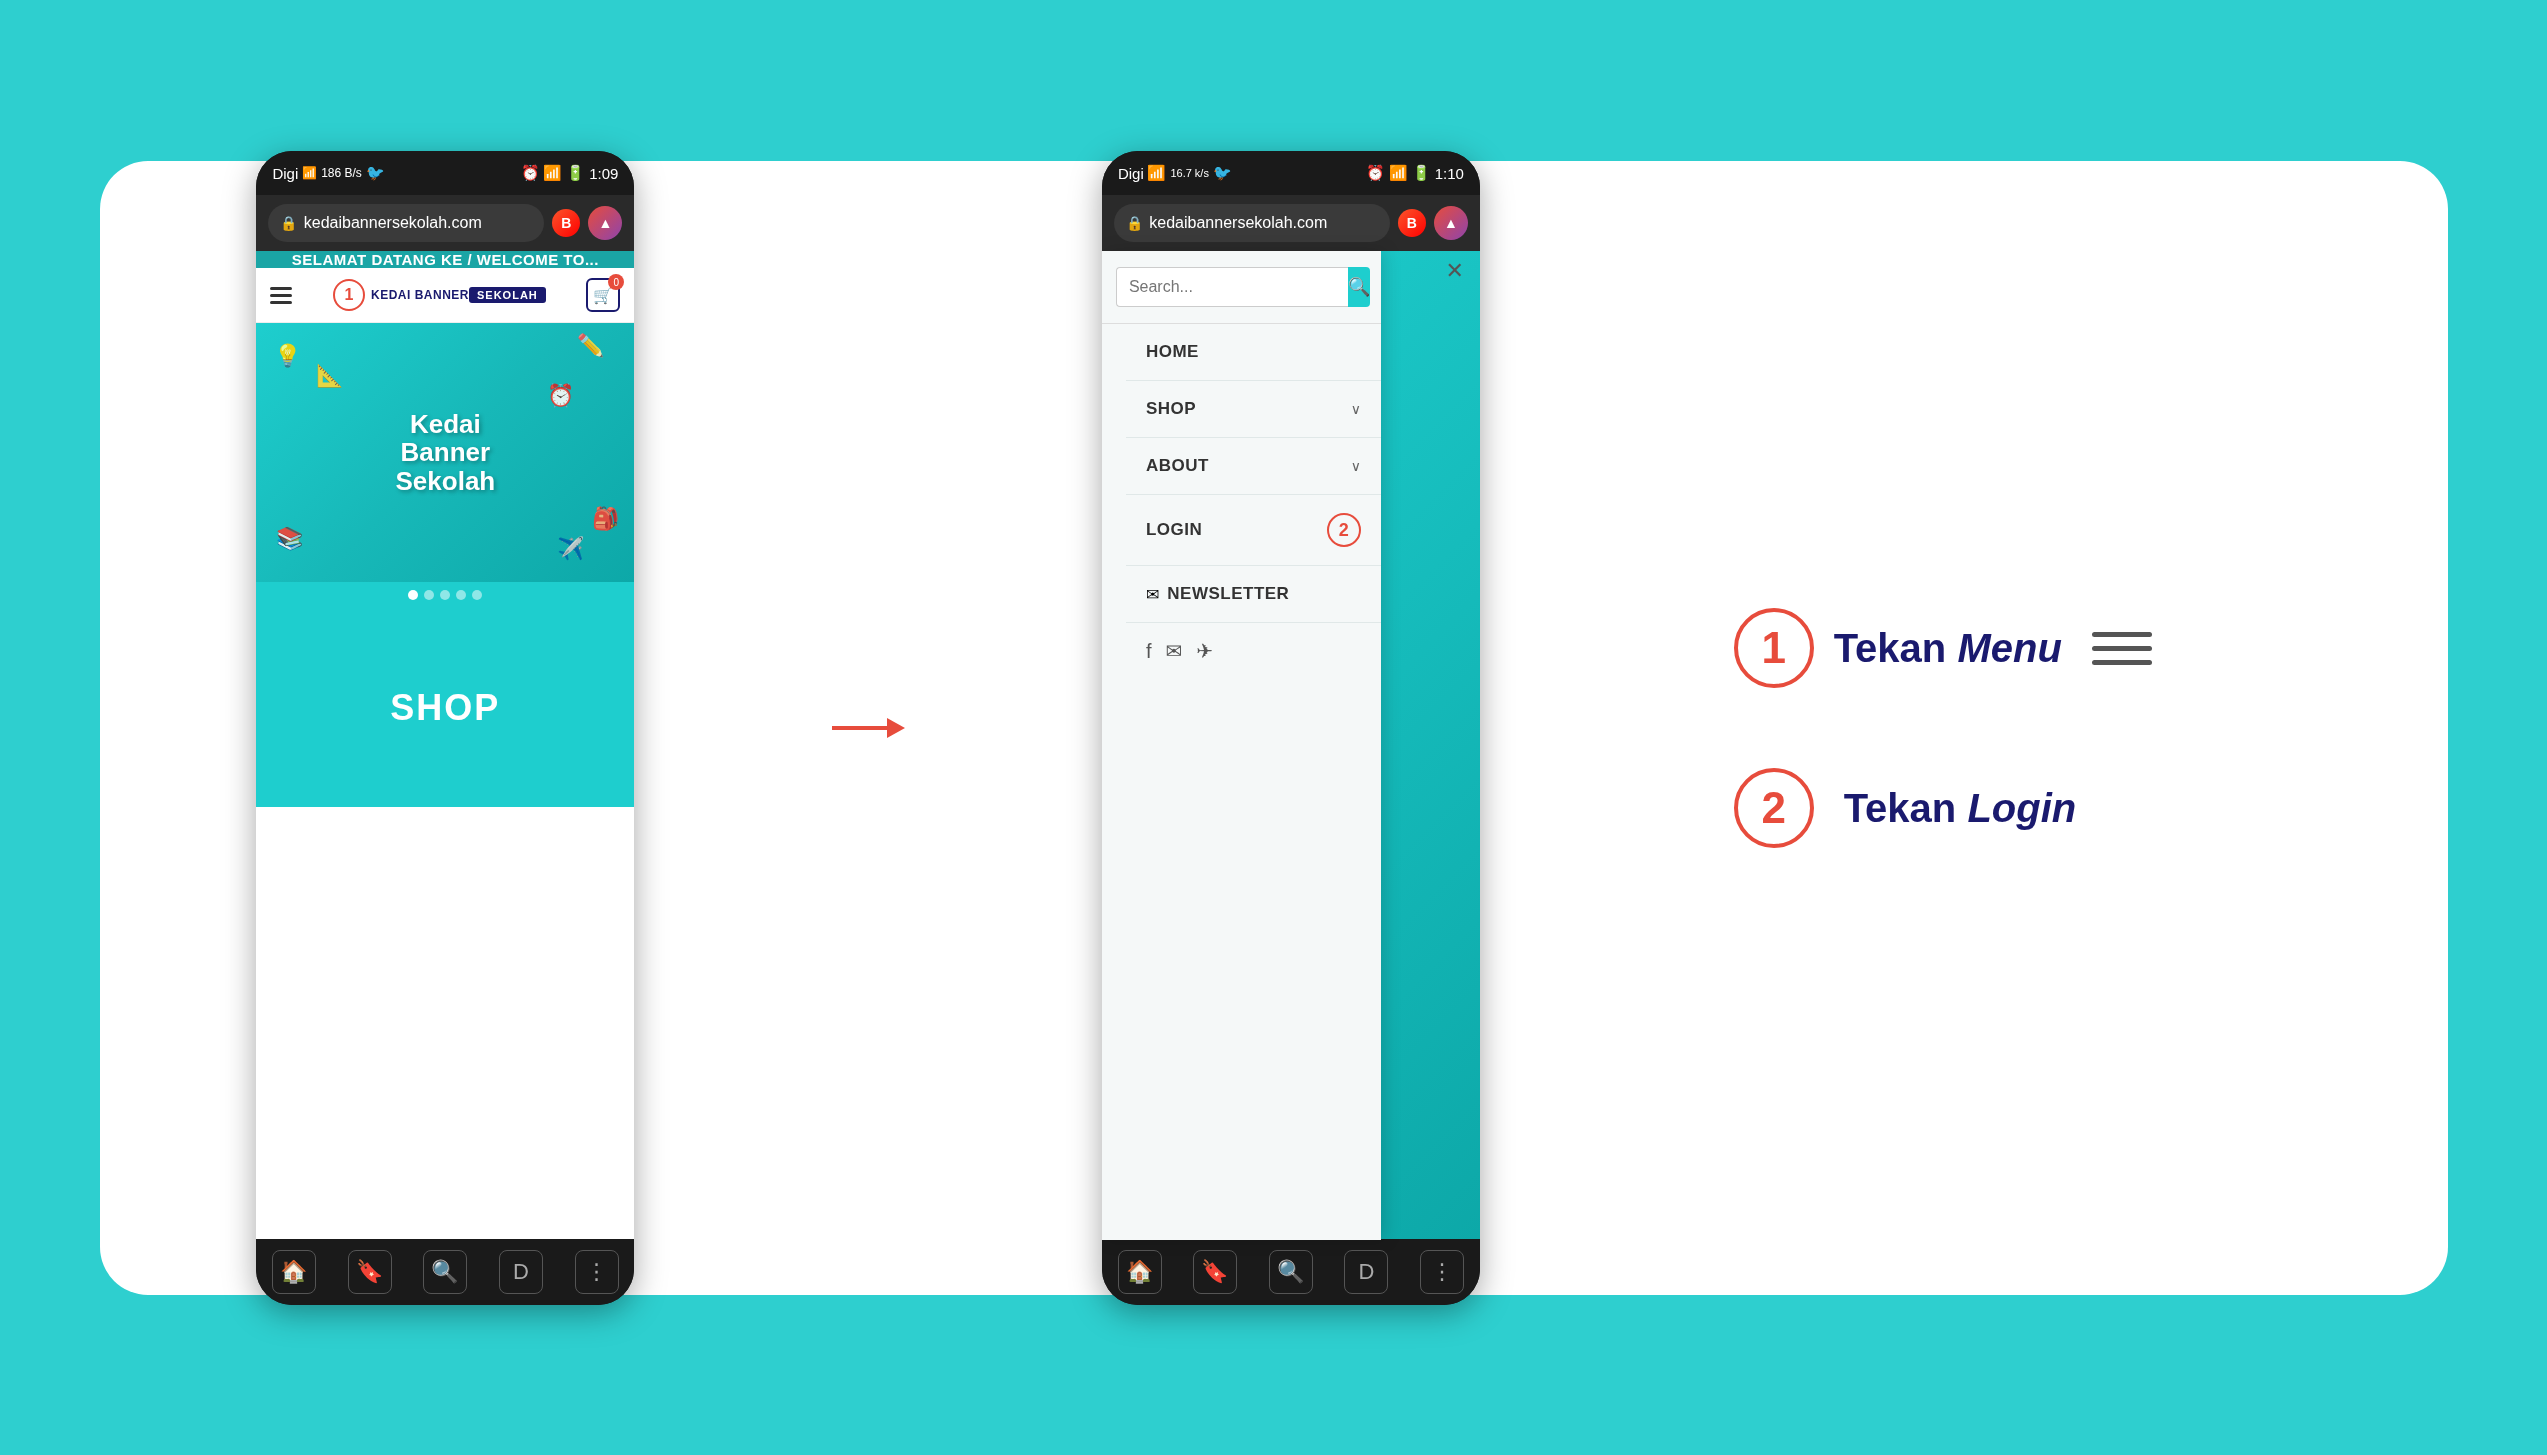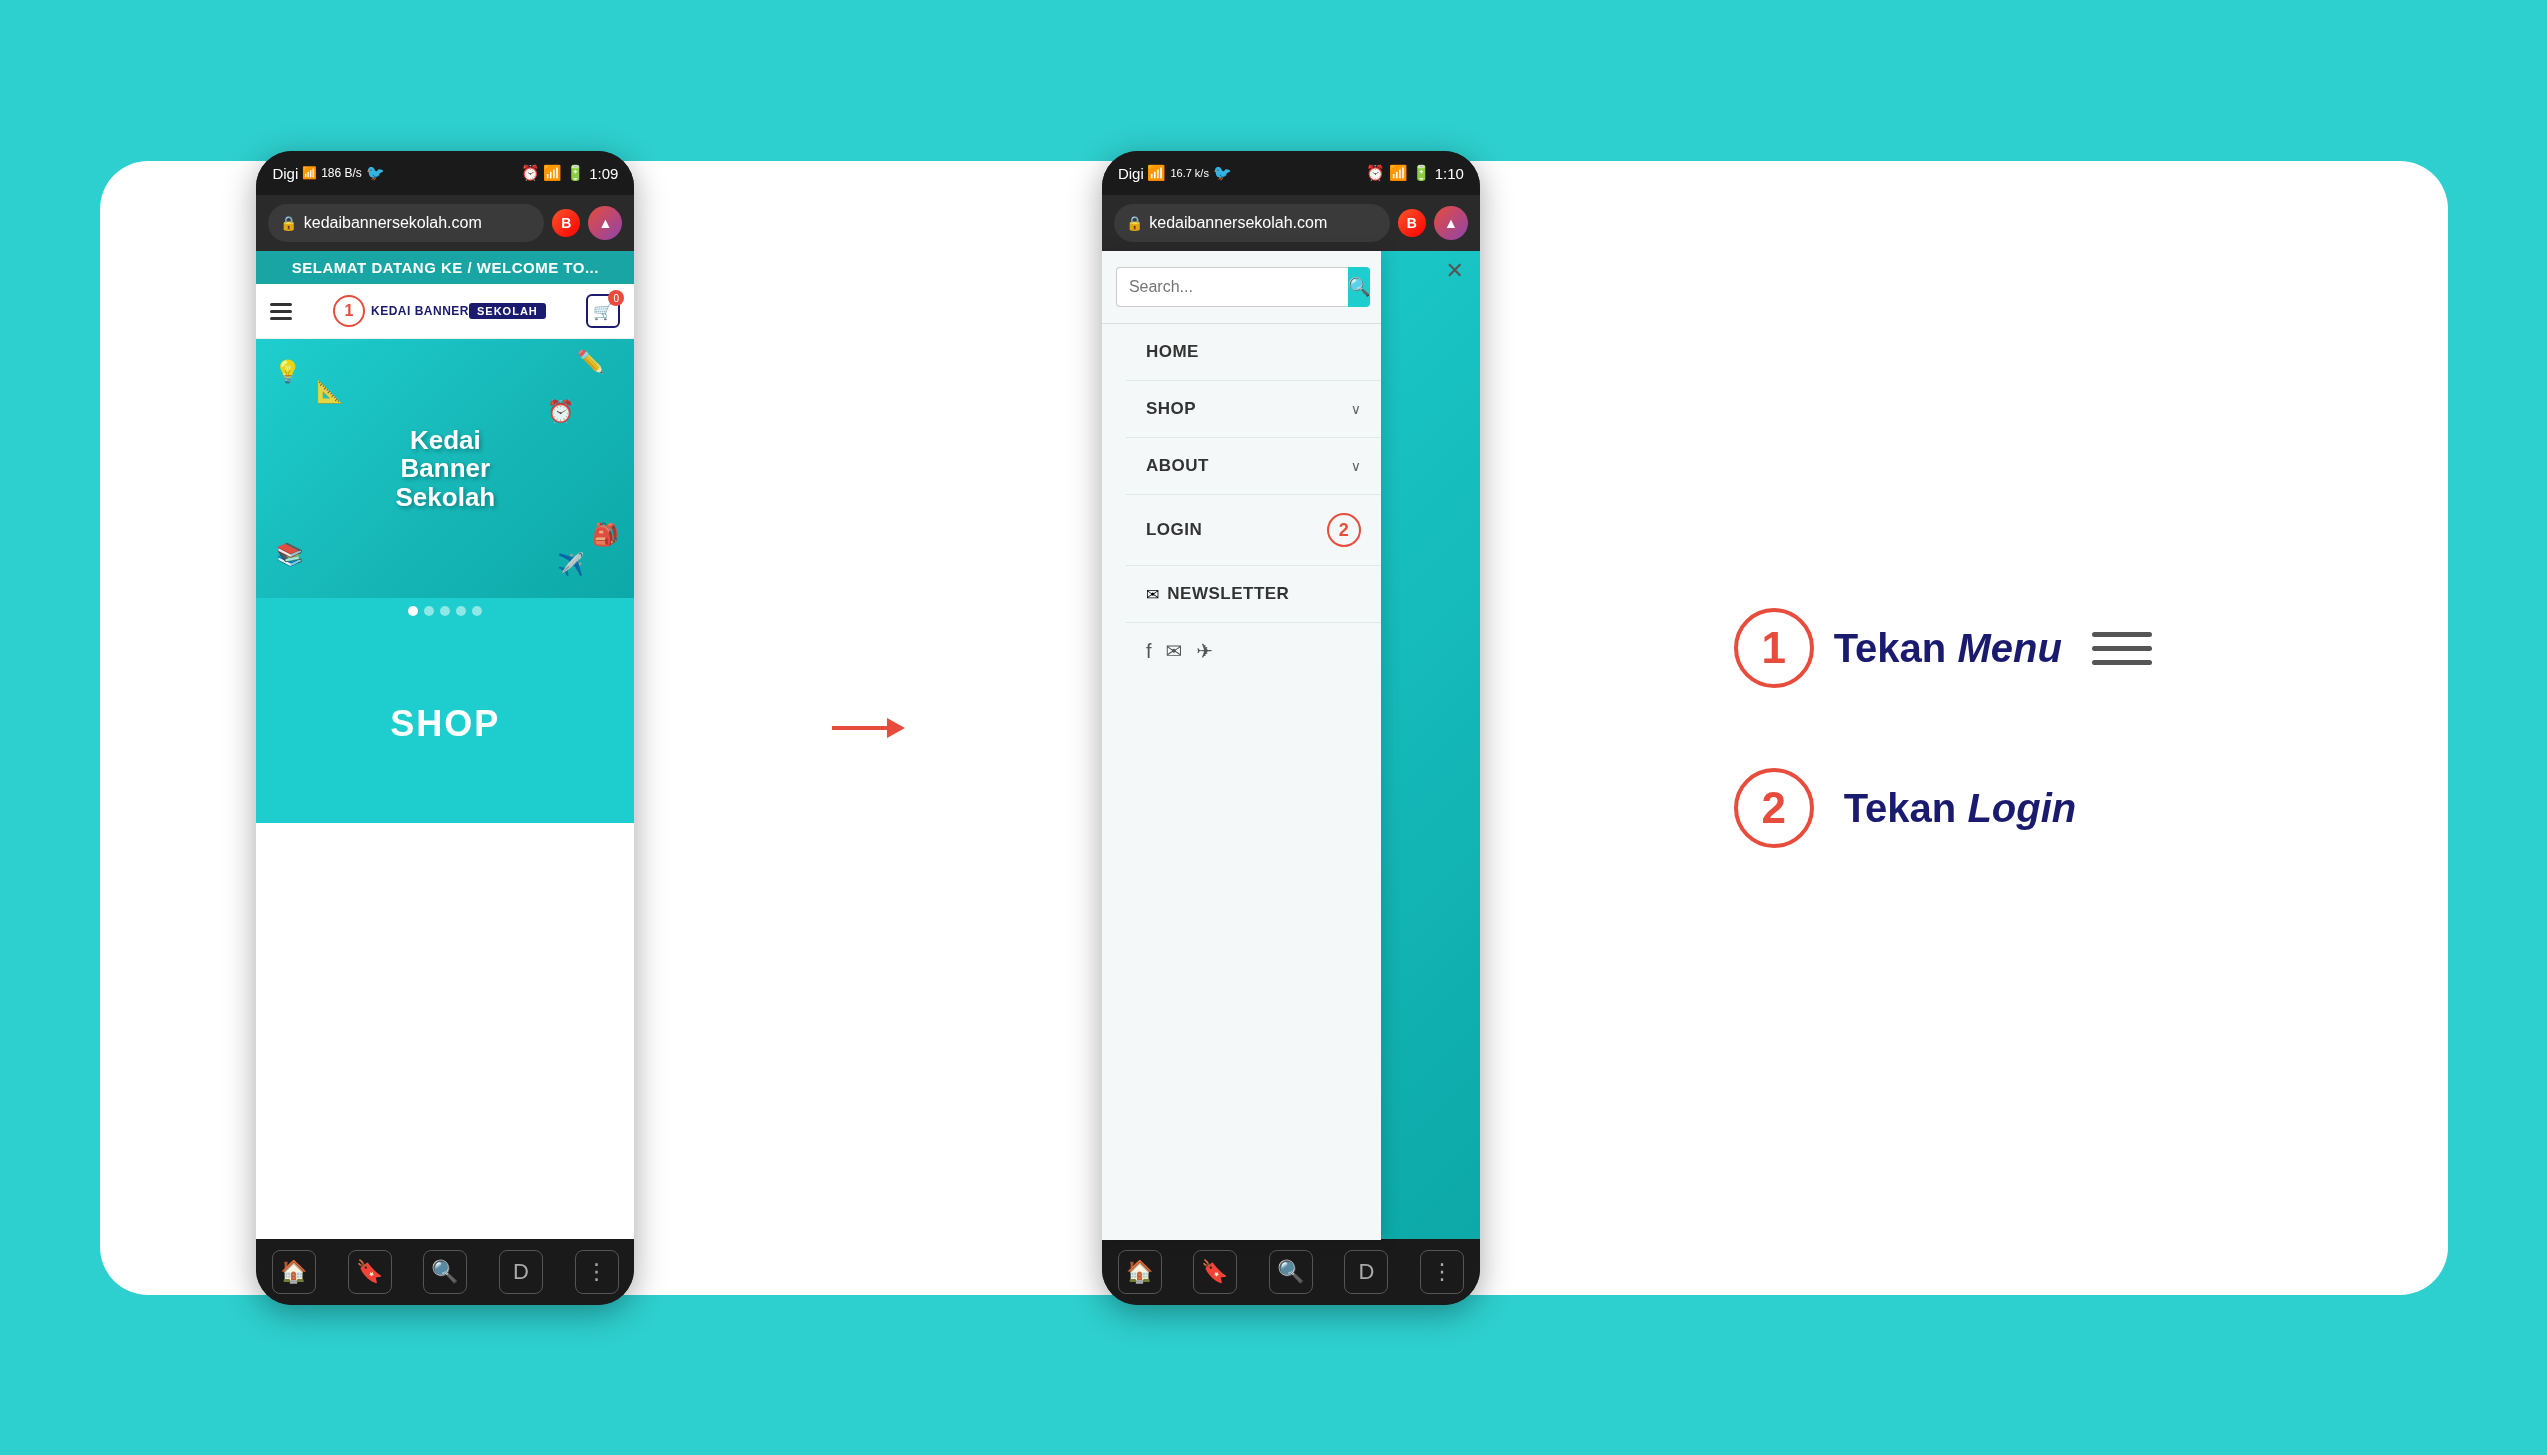--- a/index.html
+++ b/index.html
@@ -100,21 +100,20 @@
       flex-direction: column;
     }
 
     
     .welcome-banner {
       background: #1aa5a5;
       color: #fff;
       font-size: 15px;
       font-weight: 600;
       text-align: center;
-      padding: 8px;
       letter-spacing: 0.5px;
     }
 
     
     .header-nav {
       background: #fff;
       padding: 10px 14px;
       display: flex;
       align-items: center;
       justify-content: space-between;

